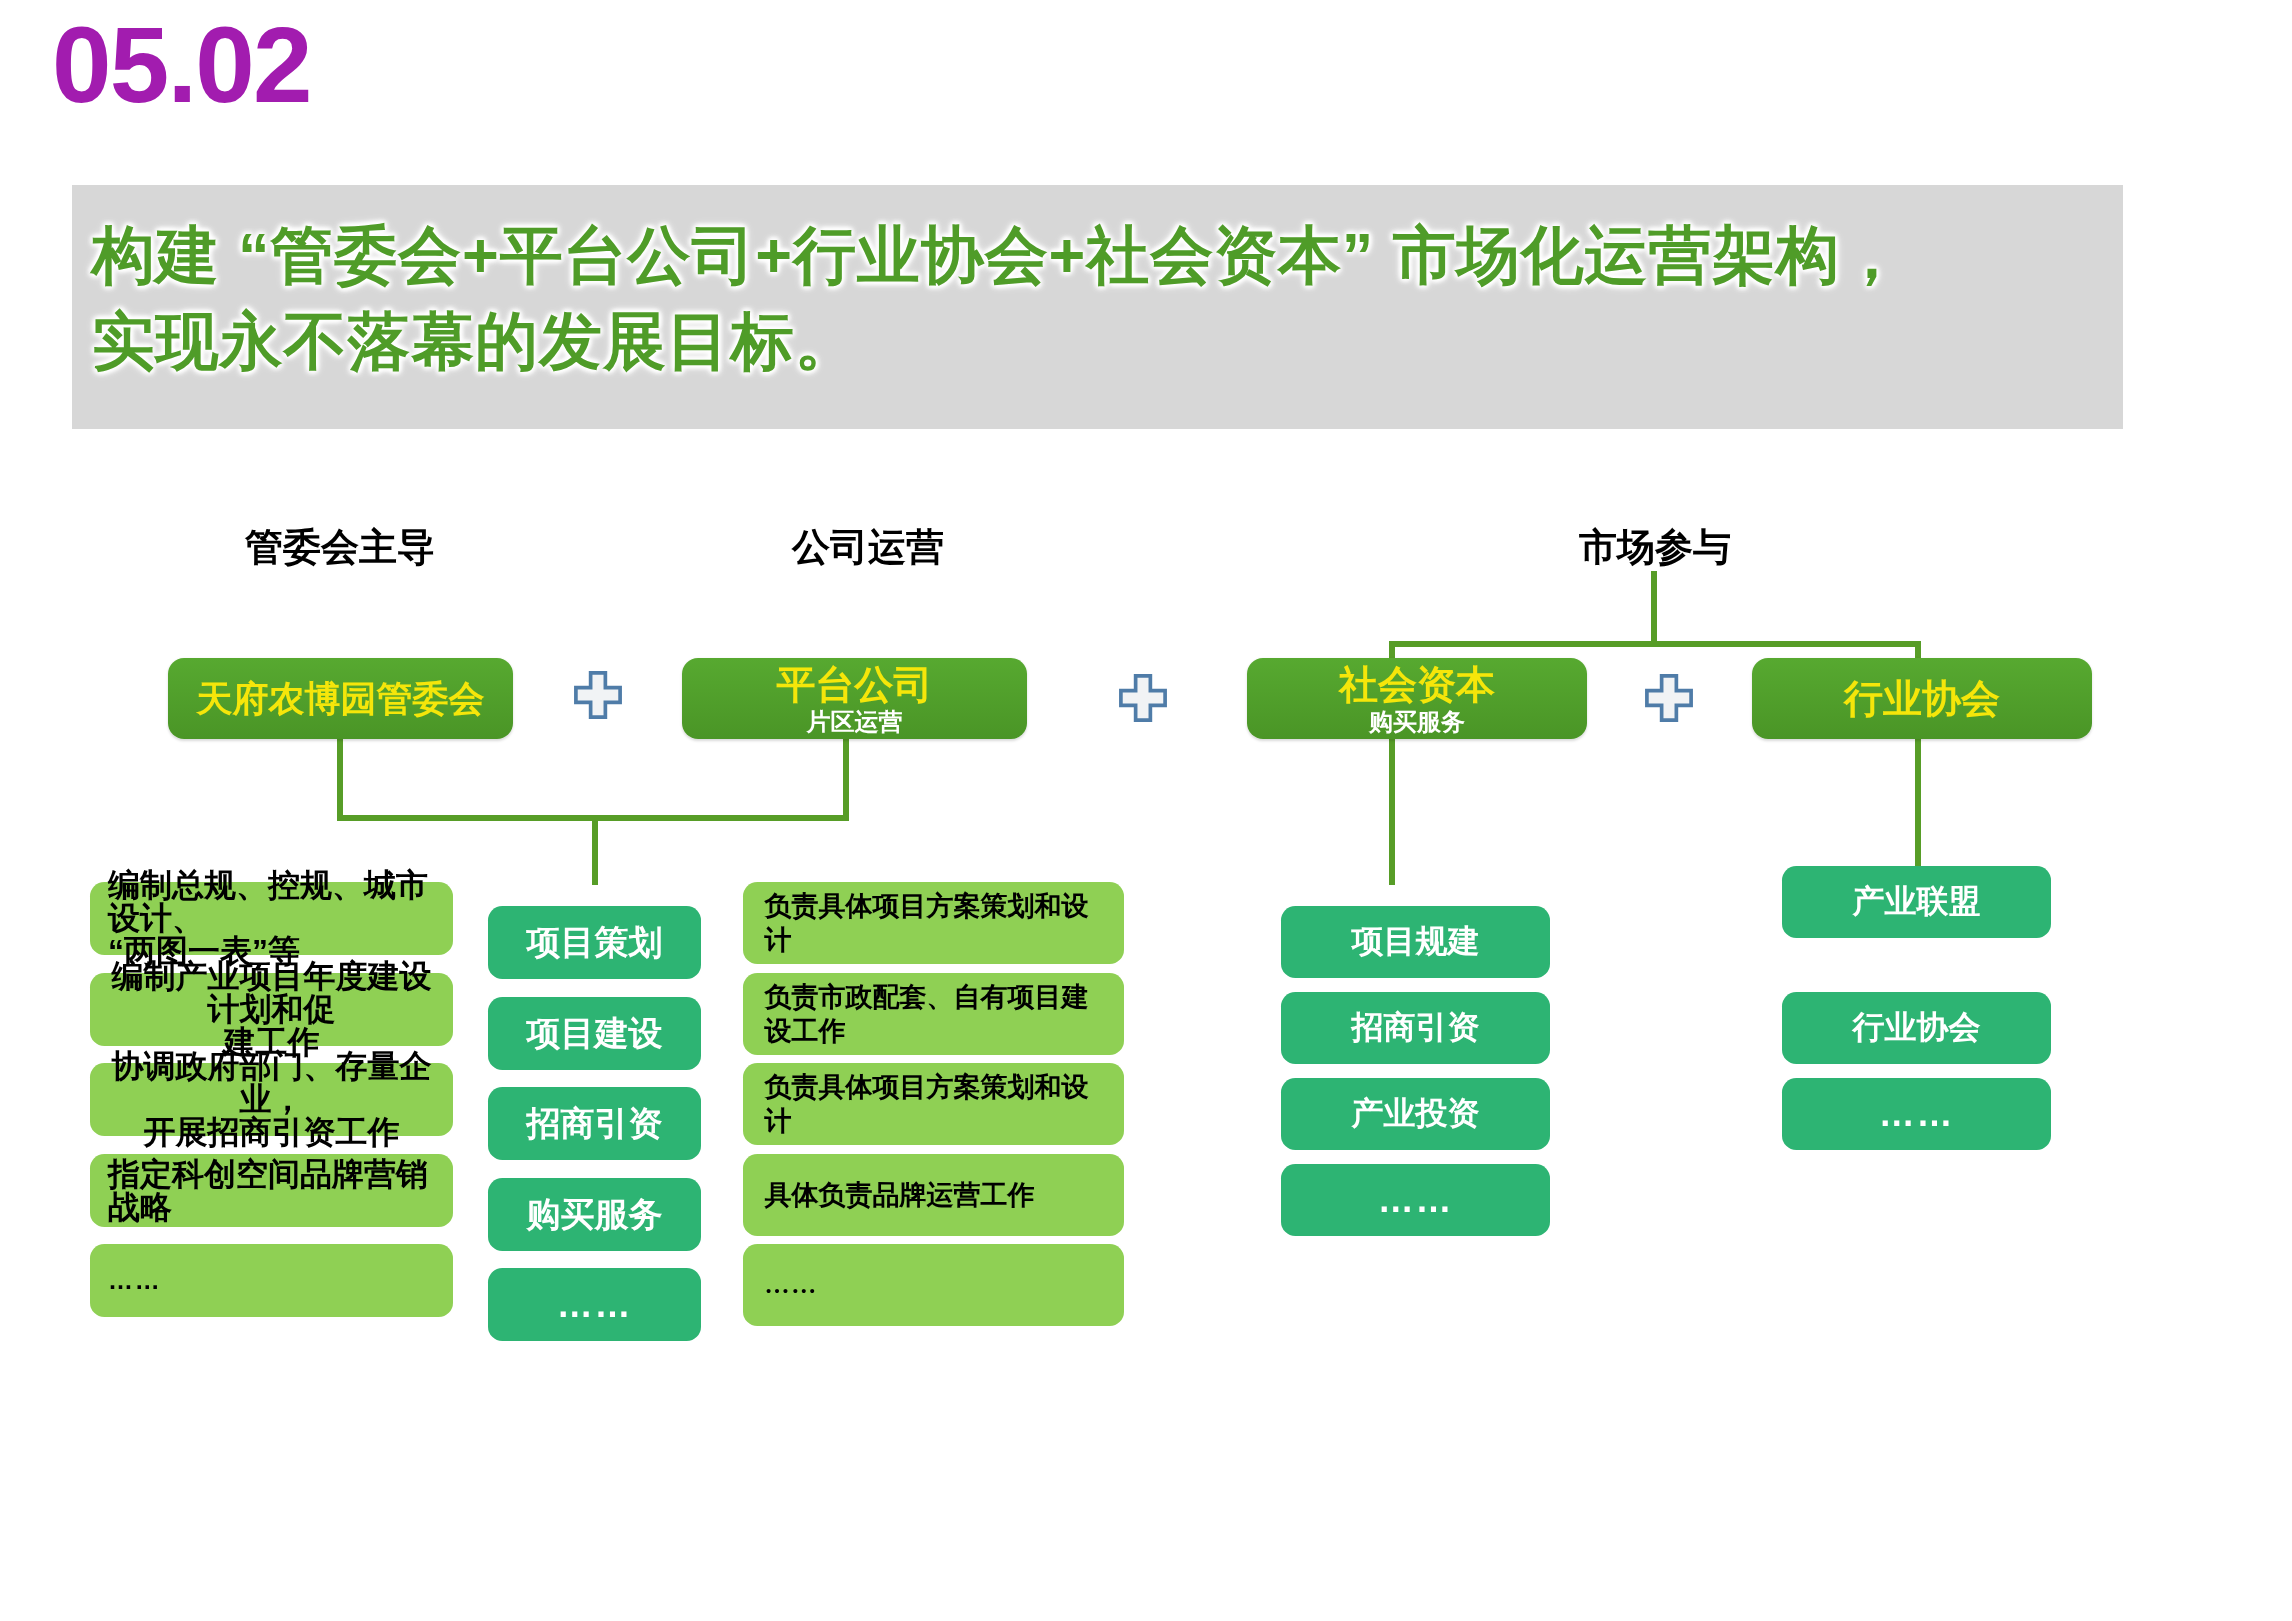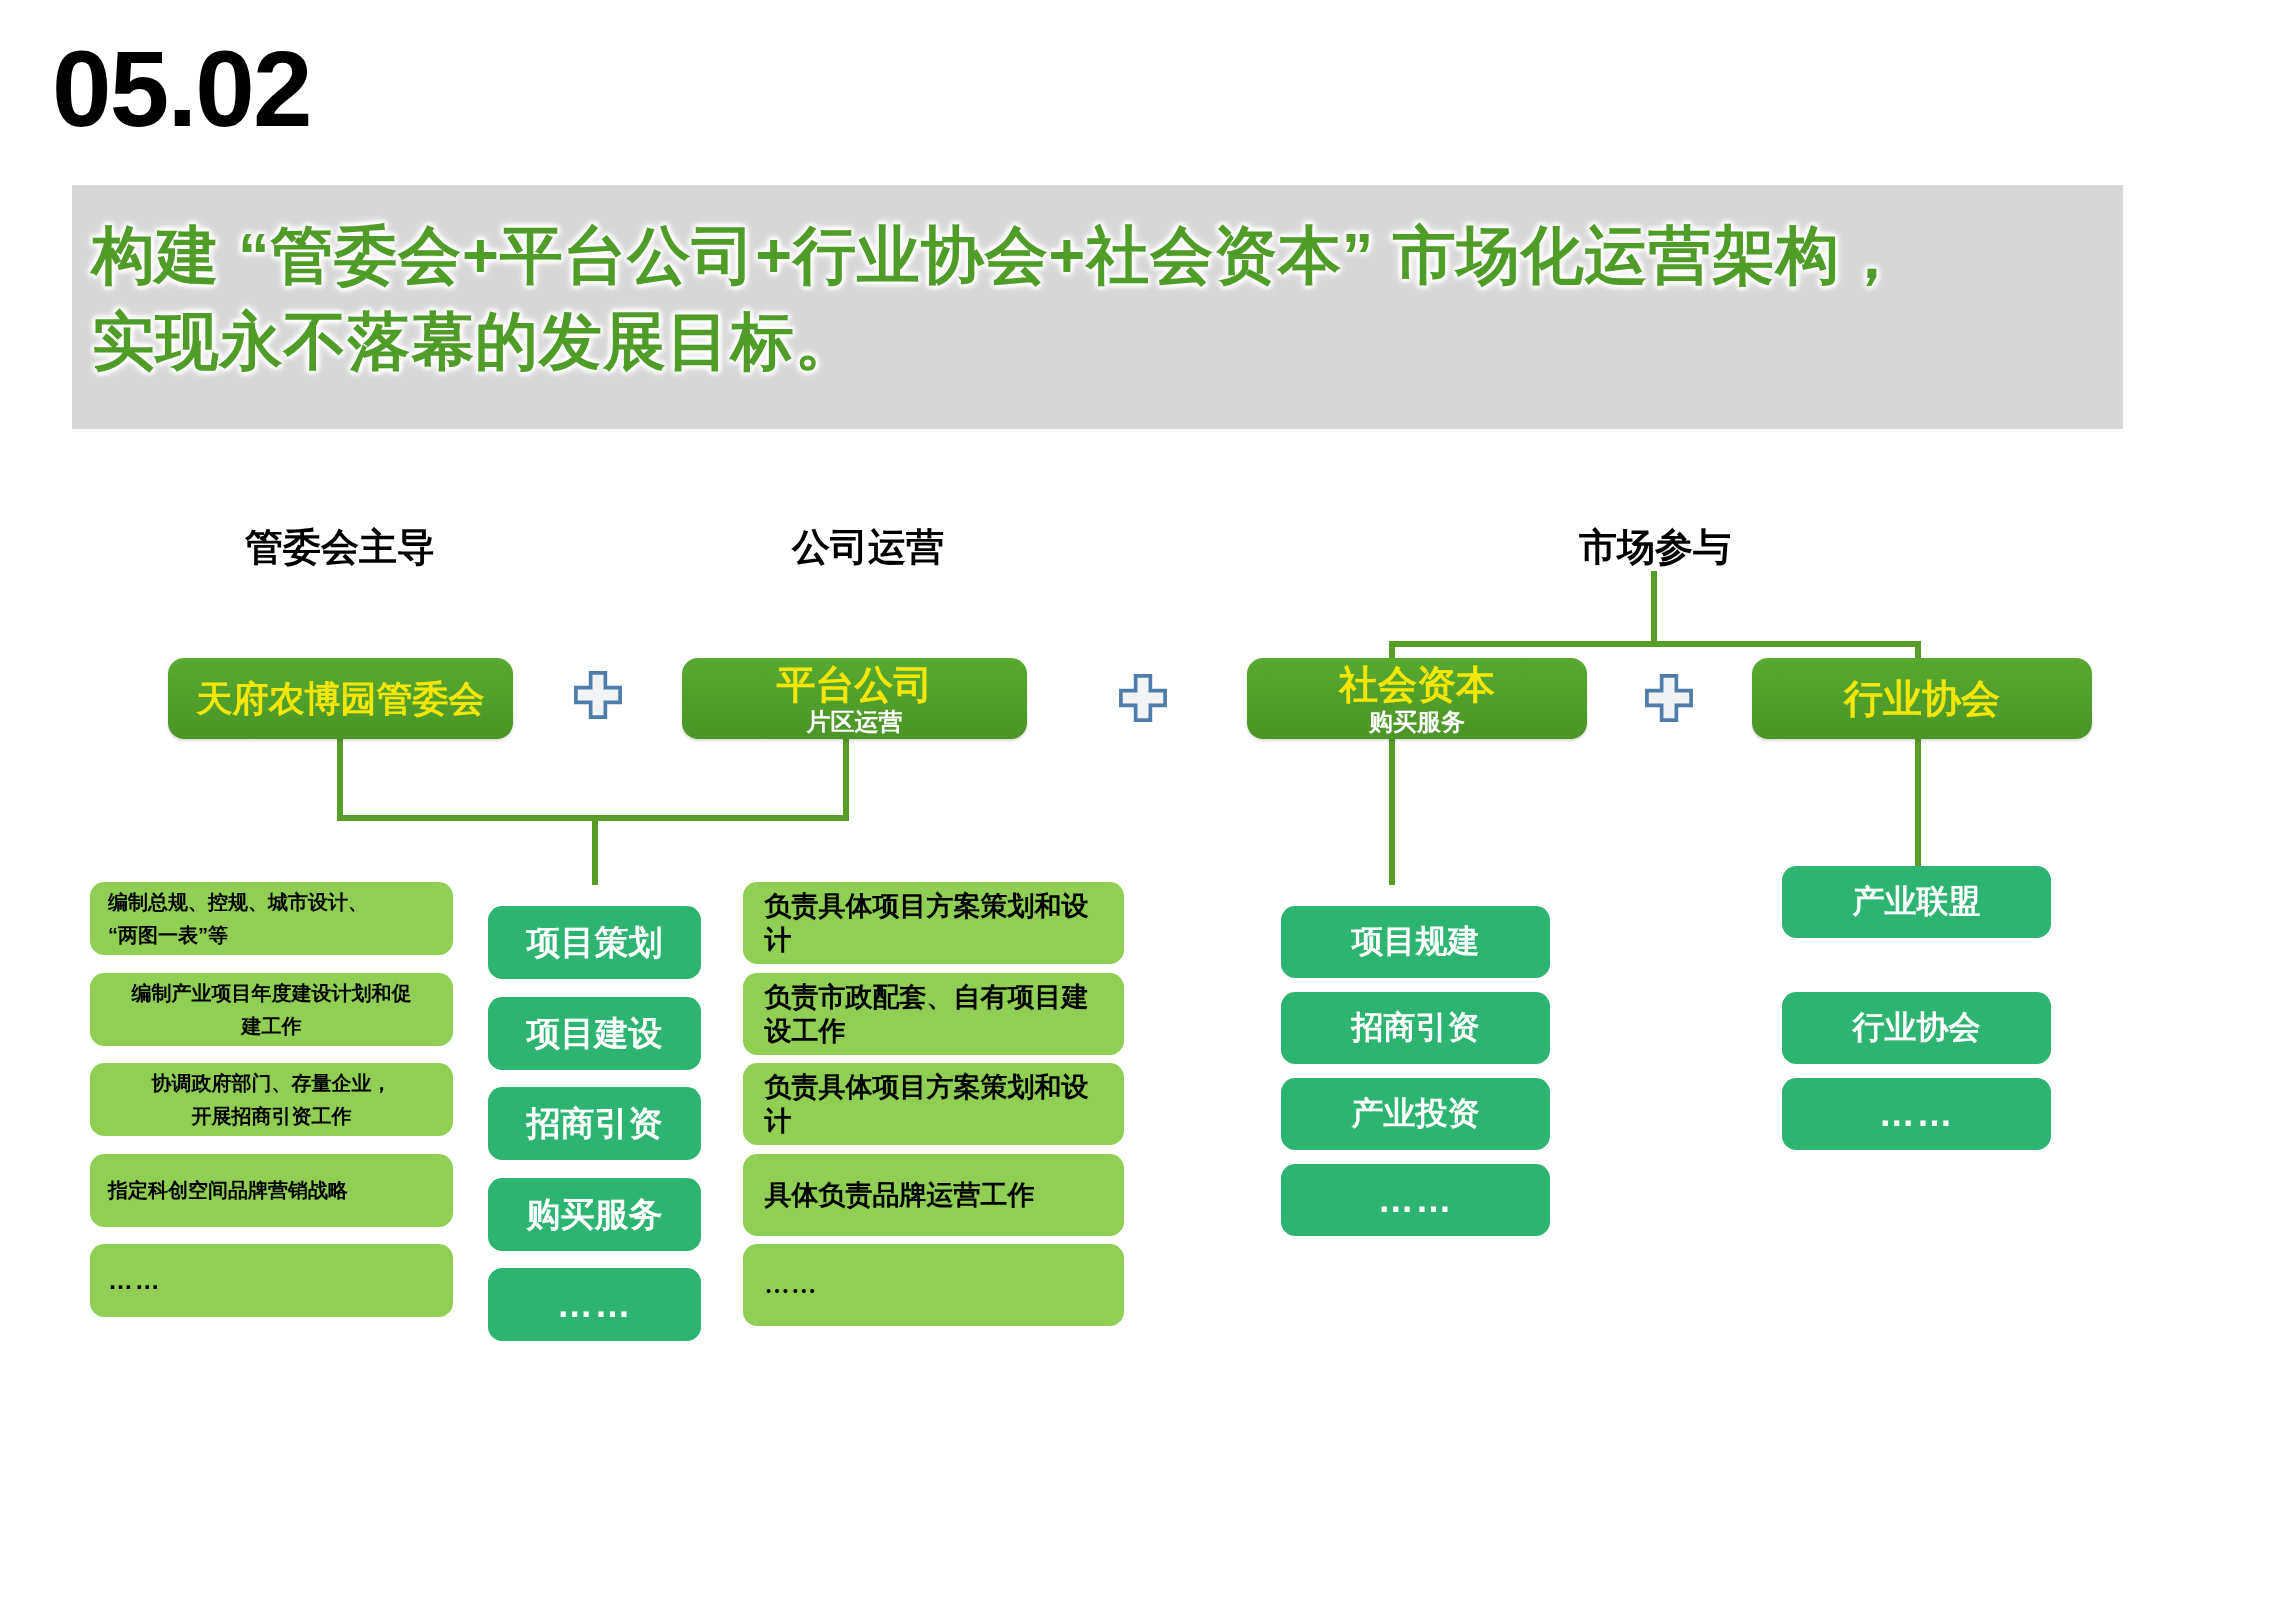--- a/index.html
+++ b/index.html
@@ -7,22 +7,22 @@
     position: relative;
     width: 2293px;
     height: 1621px;
     background: #ffffff;
     overflow: hidden;
     font-family: "Liberation Sans", "DejaVu Sans", sans-serif;
   }
 
   
   .section-number {
-    position: absolute; left: 52px; top: 33px;
-    font-size: 107px; font-weight: bold; color: #000000;
+    position: absolute; left: 52px; top: 9px;
+    font-size: 107px; font-weight: bold; color: #a21caf;
     letter-spacing: -1.8px; line-height: 1.05;
   }
   .section-titles { position: absolute; left: 389px; top: 47px; }
   .section-title-zh { font-size: 36px; font-weight: bold; color: #8a8a8a; line-height: 41px; }
   .section-title-en { font-size: 29.6px; color: #979797; line-height: 39px; }
 
   
   .banner {
     position: absolute; left: 72px; top: 185px; width: 2051px; height: 244px;
     background: #d7d7d7; padding: 0;
@@ -63,21 +63,21 @@
   
   .task {
     position: absolute;
     display: flex; flex-direction: column; justify-content: center;
     border-radius: 14.3px;
     box-sizing: border-box;
   }
   .task.light { background: #8fd054; color: #000000; font-weight: bold; }
   .task.teal  { background: #2db473; color: #ffffff; font-weight: bold; text-align: center; margin-top: 24px; }
   .task.pre   { white-space: pre-line; }
-  .col-mgmt    { left: 90px;  width: 363px; height: 73px; font-size: 20px; line-height: 33px; padding: 0 18px; }
+  .col-mgmt    { left: 90px;  width: 363px; height: 73px; font-size: 32px; line-height: 33px; padding: 0 18px; }
   .col-func    { left: 488px;  width: 213px; height: 73px; font-size: 34px; }
   .col-detail  { left: 743px;  width: 381px; height: 82px; font-size: 27px; line-height: 34px; padding: 0 21.5px; font-family: Liberation Serif, serif; }
   .col-capital { left: 1281px; width: 269px; height: 72px; font-size: 32px; }
   .col-assoc   { left: 1782px; width: 269px; height: 72px; font-size: 32px; }
   .ta-left   { text-align: left; }
   .ta-center { text-align: center; }
   .dots-light { font-size: 25px; letter-spacing: 1.8px; }
   .dots-teal  { font-size: 36px; letter-spacing: 1.8px; }
 </style>
 </head>

